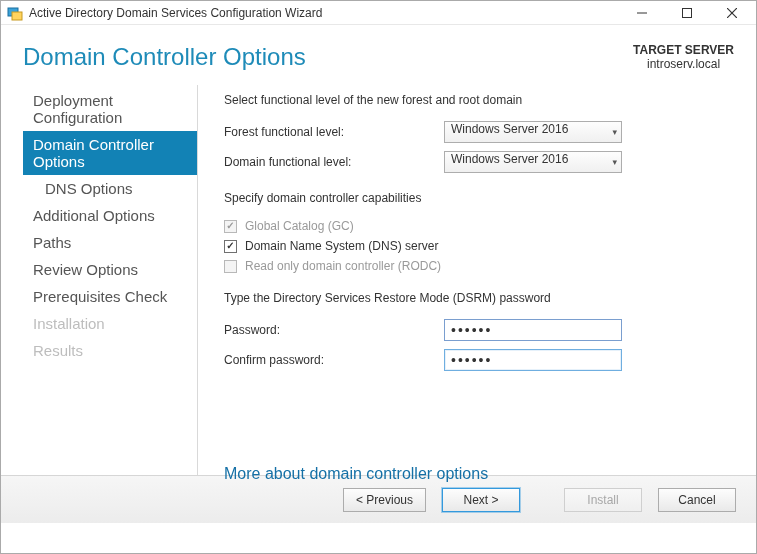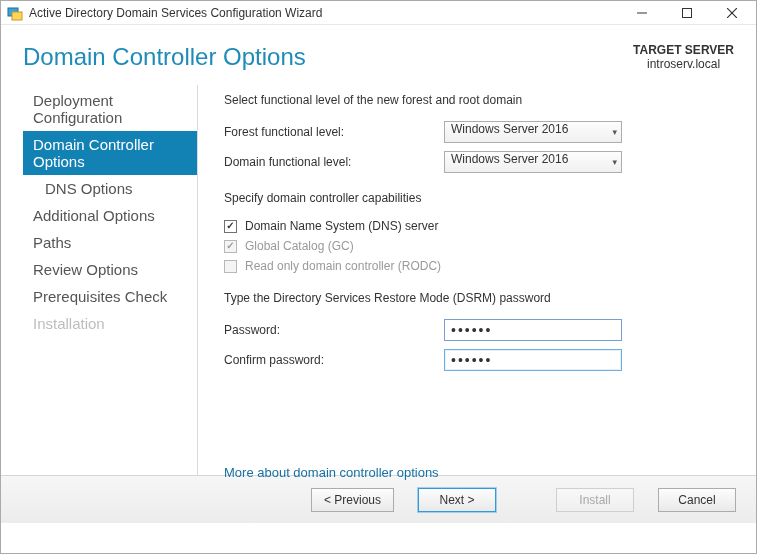--- a/index.html
+++ b/index.html
@@ -114,34 +114,34 @@
     padding: 0 6px;
     font-size: 14px;
     letter-spacing: 2px;
     display: flex;
     align-items: center;
     color: #333;
   }
   .pwd-input.confirm { border-color: #6faee0; box-shadow: 0 0 0 1px rgba(90,160,220,0.15) inset; }
   .more-link {
     color: #1570a6;
-    font-size: 13px;
+    font-size: 16px;
     margin-top: 86px;
     display: inline-block;
     cursor: pointer;
   }
   .footer {
     height: 48px;
     background: linear-gradient(#f6f6f6,#ececec);
     border-top: 1px solid #d6d6d6;
     display: flex;
     align-items: center;
     justify-content: flex-end;
     padding: 0 20px;
-    gap: 24px;
+    gap: 16px;
   }
   .btn {
     min-width: 78px;
     height: 24px;
     border: 1px solid #acacac;
     background: linear-gradient(#fdfdfd,#e9e9e9);
     font-size: 12px;
     color: #333;
     display: inline-flex;
     align-items: center;
@@ -203,20 +203,21 @@
 <div class="body">
   <div class="sidebar">
     <div class="nav-item top">Deployment Configuration</div>
     <div class="nav-item top selected">Domain Controller Options</div>
     <div class="nav-item">DNS Options</div>
     <div class="nav-item top">Additional Options</div>
     <div class="nav-item top">Paths</div>
     <div class="nav-item top">Review Options</div>
     <div class="nav-item top">Prerequisites Check</div>
     <div class="nav-item top disabled">Installation</div>
+    <div class="nav-item top disabled">Results</div>
   </div>
 
   <div class="content">
     <div class="section-text">Select functional level of the new forest and root domain</div>
 
     <div class="form-row">
       <div class="form-label">Forest functional level:</div>
       <div class="select">
         <span>Windows Server 2016</span>
         <span class="chev">▾</span>
@@ -226,27 +227,27 @@
     <div class="form-row">
       <div class="form-label">Domain functional level:</div>
       <div class="select">
         <span>Windows Server 2016</span>
         <span class="chev">▾</span>
       </div>
     </div>
 
     <div class="section-text" style="margin-top:18px;">Specify domain controller capabilities</div>
 
+    <div class="cap-row disabled">
+      <span class="checkbox checked disabled"></span>
+      <span>Global Catalog (GC)</span>
+    </div>
     <div class="cap-row">
       <span class="checkbox checked"></span>
       <span>Domain Name System (DNS) server</span>
-    </div>
-    <div class="cap-row disabled">
-      <span class="checkbox checked disabled"></span>
-      <span>Global Catalog (GC)</span>
     </div>
     <div class="cap-row disabled">
       <span class="checkbox disabled"></span>
       <span>Read only domain controller (RODC)</span>
     </div>
 
     <div class="section-text" style="margin-top:18px;">Type the Directory Services Restore Mode (DSRM) password</div>
 
     <div class="form-row">
       <div class="form-label">Password:</div>

